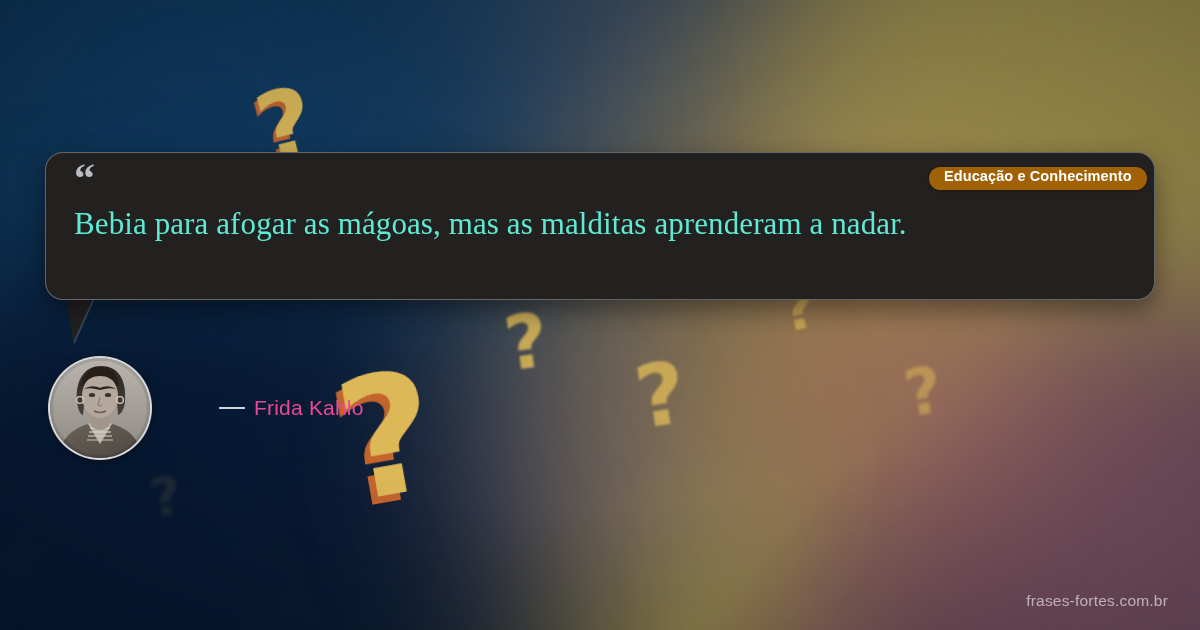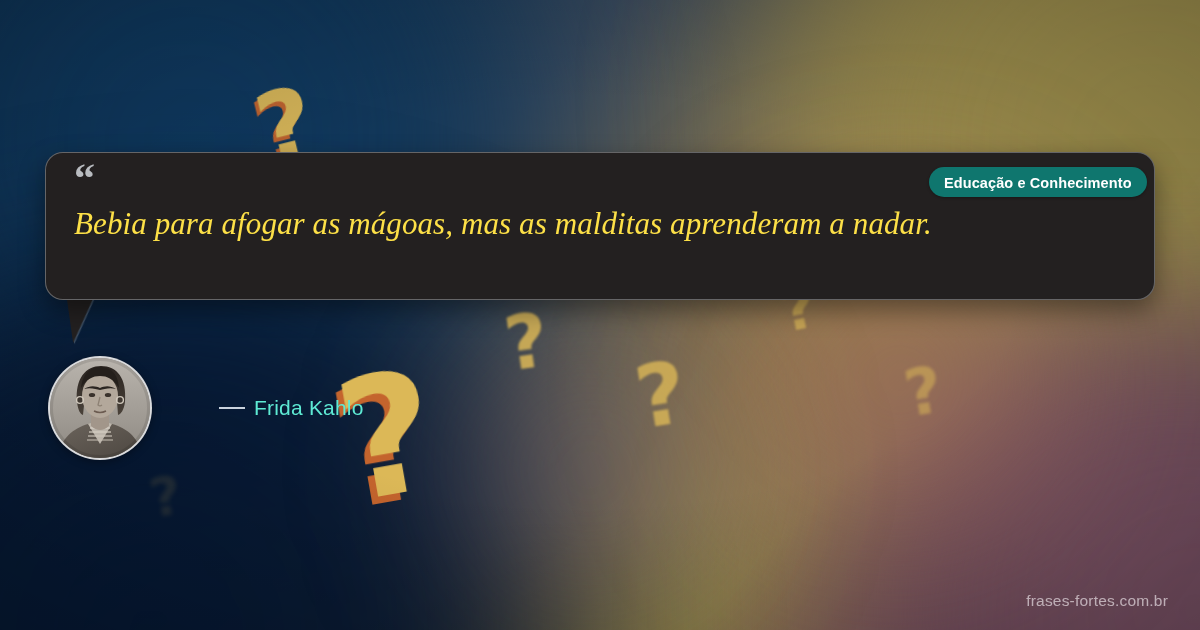--- a/index.html
+++ b/index.html
@@ -116,34 +116,33 @@
     color: #b9bcc0;
     line-height: 1;
     letter-spacing: -1px;
   }
   .quote-text {
     position: absolute;
     left: 28px;
     top: 50px;
     right: 60px;
     font-family: "Liberation Serif", serif;
-    font-style: italic;
     font-size: 31px;
     line-height: 1.34;
-    color: #fde047;
+    color: #5eead4;
     letter-spacing: 0.1px;
   }
 
   
   .badge {
     position: absolute;
     left: 883px;
     top: 14px;
-    padding: 8px 15px 6px 15px;
-    background: #0f766e;
+    padding: 1px 15px 6px 15px;
+    background: #a16207;
     color: #ffffff;
     font-size: 14.5px;
     font-weight: 700;
     border-radius: 999px;
     white-space: nowrap;
     letter-spacing: 0.1px;
     box-shadow: 0 1px 3px rgba(0,0,0,0.3);
   }
 
   
@@ -169,21 +168,21 @@
   .author-dash {
     width: 26px;
     height: 2px;
     background: #c9d2dd;
     margin-left: 67px;
     margin-right: 9px;
     flex: 0 0 auto;
   }
   .author-name {
     font-size: 21px;
-    color: #5eead4;
+    color: #ec4899;
     letter-spacing: 0.2px;
     white-space: nowrap;
   }
 
   
   .watermark {
     position: absolute;
     right: 32px;
     bottom: 20px;
     font-size: 15.5px;

